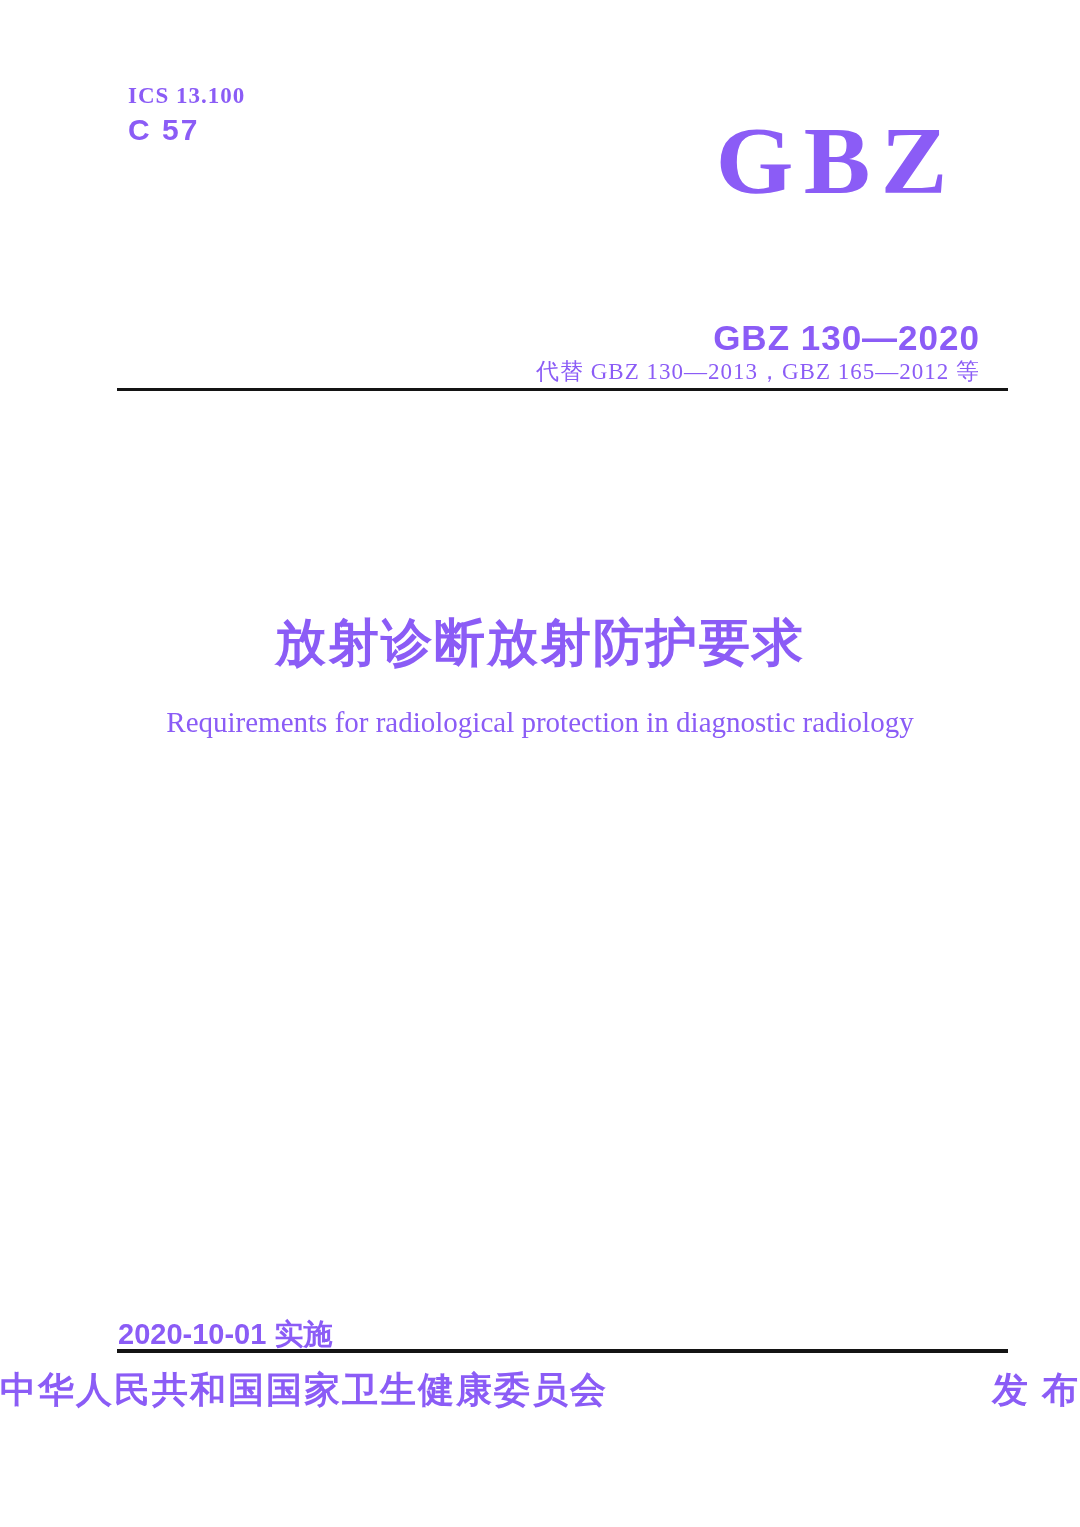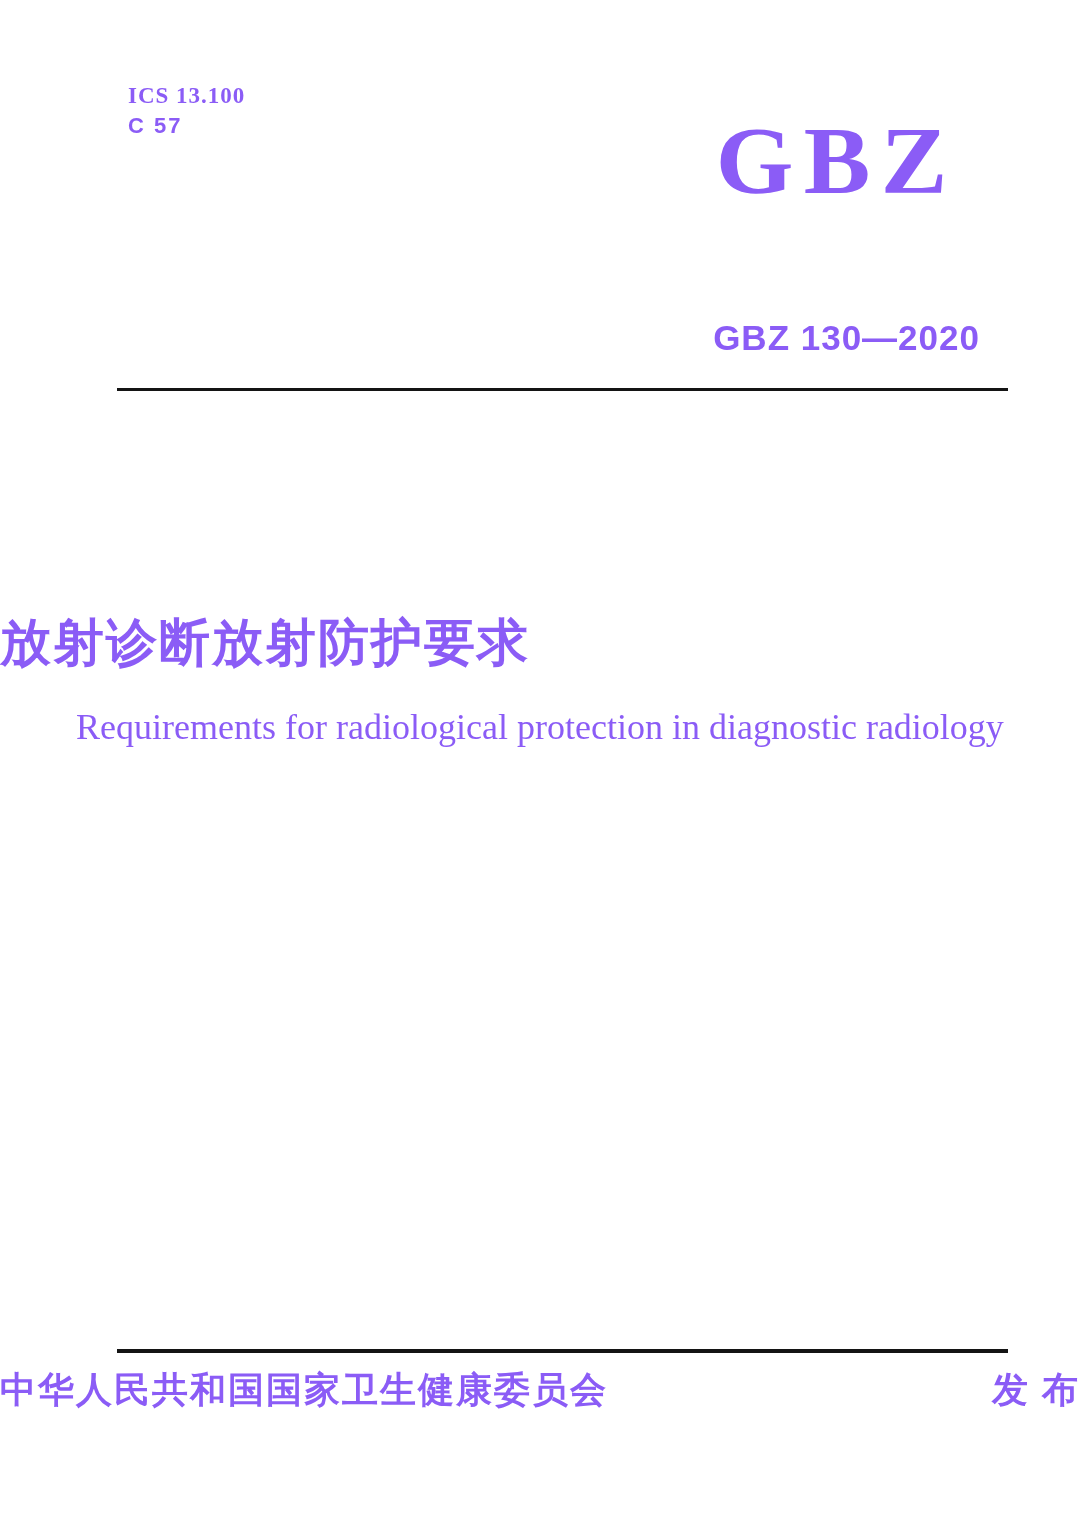--- a/index.html
+++ b/index.html
@@ -27,21 +27,21 @@
     font-size: 23px;
     font-weight: 600;
     letter-spacing: 1px;
     white-space: nowrap;
   }
   .category-code {
     position: absolute;
     left: 128px;
     top: 84px;
     font-family: "Liberation Sans", "DejaVu Sans", sans-serif;
-    font-size: 22px;
+    font-size: 30px;
     font-weight: 700;
     letter-spacing: 2px;
     white-space: nowrap;
   }
 
   
   .gbz-logo {
     position: absolute;
     right: 132px;
     top: 84px;
@@ -103,35 +103,35 @@
   .rule-top { top: 359px; height: 3px; }
   .rule-bottom { top: 1320px; height: 4px; }
 
   
   .title-zh {
     position: absolute;
     left: 0;
     top: 580px;
     width: 100%;
     margin: 0;
-    text-align: left;
+    text-align: center;
     font-family: "Liberation Sans", "DejaVu Sans", sans-serif;
     font-size: 51px;
     font-weight: 900;
     letter-spacing: 2px;
     white-space: nowrap;
   }
   .title-en {
     position: absolute;
     left: 0;
     top: 677px;
     width: 100%;
     text-align: center;
     font-family: "Liberation Serif", "DejaVu Serif", serif;
-    font-size: 36px;
+    font-size: 29px;
     font-weight: 400;
     white-space: nowrap;
   }
 
   
   .dates {
     position: absolute;
     left: 118px;
     top: 1286px;
     width: 872px;
@@ -167,28 +167,30 @@
 
   <div class="ics-code">ICS 13.100</div>
 
   <div class="category-code">C 57</div>
 
   <div class="gbz-logo">GBZ</div>
 
 
   <div class="std-no">GBZ 130—2020</div>
 
+  <div class="replaces">代替 GBZ 130—2013，GBZ 165—2012 等</div>
 
   <div class="rule rule-top"></div>
 
   <h1 class="title-zh">放射诊断放射防护要求</h1>
 
   <div class="title-en">Requirements for radiological protection in diagnostic radiology</div>
 
   <div class="dates">
+    <span>2020-10-01 实施</span>
   </div>
 
   <div class="rule rule-bottom"></div>
 
   <div class="publisher">
     <span>中华人民共和国国家卫生健康委员会</span>
     <span>发 布</span>
   </div>
 
 </div>

